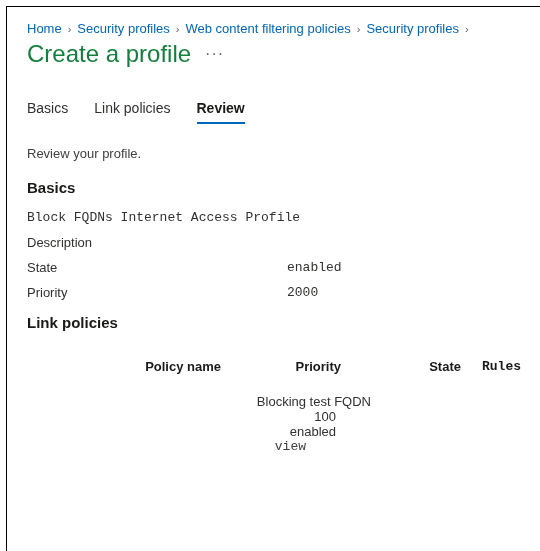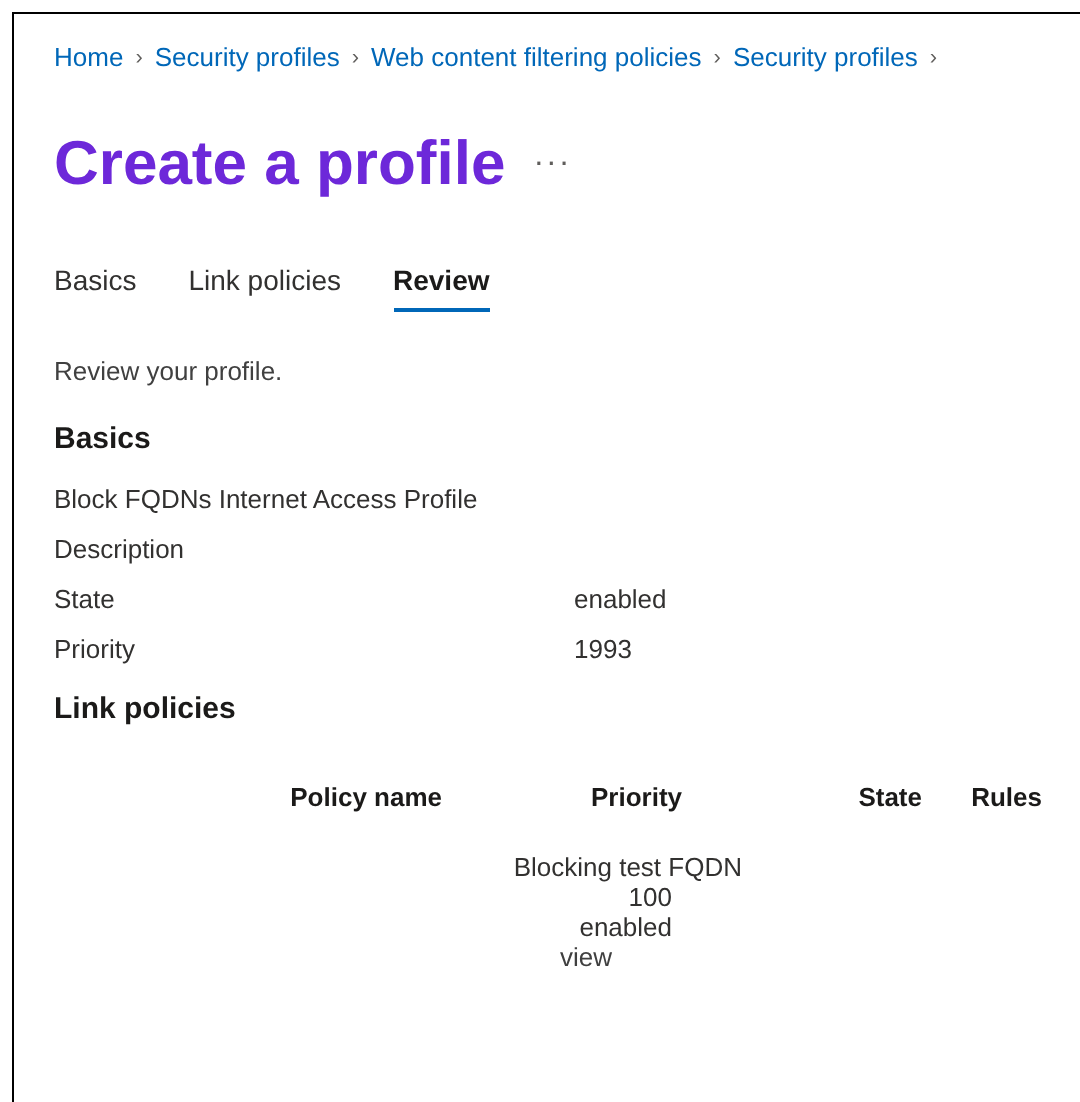--- a/index.html
+++ b/index.html
@@ -17,41 +17,41 @@
       overflow: hidden;
       position: relative;
       margin: 6px 0 0 6px;
     }
     .breadcrumb {
       display: flex;
       flex-wrap: wrap;
       align-items: center;
       gap: 6px;
       font-size: 13px;
-      margin-bottom: 28px;
+      margin-bottom: 4px;
     }
     .breadcrumb a {
       color: #0067b8;
       text-decoration: none;
       cursor: pointer;
     }
     .breadcrumb .chev {
       color: #605e5c;
       font-size: 11px;
     }
     .title-row {
       display: flex;
       align-items: center;
       gap: 14px;
       margin-bottom: 28px;
     }
     .title {
-      font-size: 31px;
-      font-weight: 700;
-      color: #6d28d9;
+      font-size: 24px;
+      font-weight: 400;
+      color: #15803d;
     }
     .ellipsis {
       color: #605e5c;
       font-size: 16px;
       letter-spacing: 1px;
       cursor: pointer;
       line-height: 1;
     }
     .tabs {
       display: flex;
@@ -92,20 +92,21 @@
       display: flex;
       margin-bottom: 10px;
       font-size: 13px;
     }
     .kv .k {
       width: 260px;
       color: #323130;
     }
     .kv .v {
       color: #323130;
+      font-family: Liberation Mono, monospace;
     }
     .table {
       margin-top: 18px;
     }
     .thead, .trow {
       display: flex;
       align-items: center;
       padding: 10px 4px;
       text-align: right;
     }
@@ -114,21 +115,21 @@
       color: #1b1a19;
       border-bottom: none;
     }
     .trow {
       color: #323130;
       flex-direction: column;
     }
     .col-name  { width: 190px; }
     .col-prio  { width: 120px; }
     .col-state { width: 120px; }
-    .col-rules { width: 60px; }
+    .col-rules { width: 60px; font-family: Liberation Mono, monospace; }
     .link { color: #404040; cursor: pointer; }
   </style>
 </head>
 <body>
 
 <div class="frame">
 
   <nav class="breadcrumb">
     <a>Home</a>
     <span class="chev">›</span>
@@ -161,21 +162,21 @@
   <div class="kv">
     <div class="k">Description</div>
     <div class="v"></div>
   </div>
   <div class="kv">
     <div class="k">State</div>
     <div class="v">enabled</div>
   </div>
   <div class="kv">
     <div class="k">Priority</div>
-    <div class="v">1993</div>
+    <div class="v">2000</div>
   </div>
 
   <div class="section-h">Link policies</div>
 
 
   <div class="table">
     <div class="thead">
       <div class="col-name">Policy name</div>
       <div class="col-prio">Priority</div>
       <div class="col-state">State</div>

